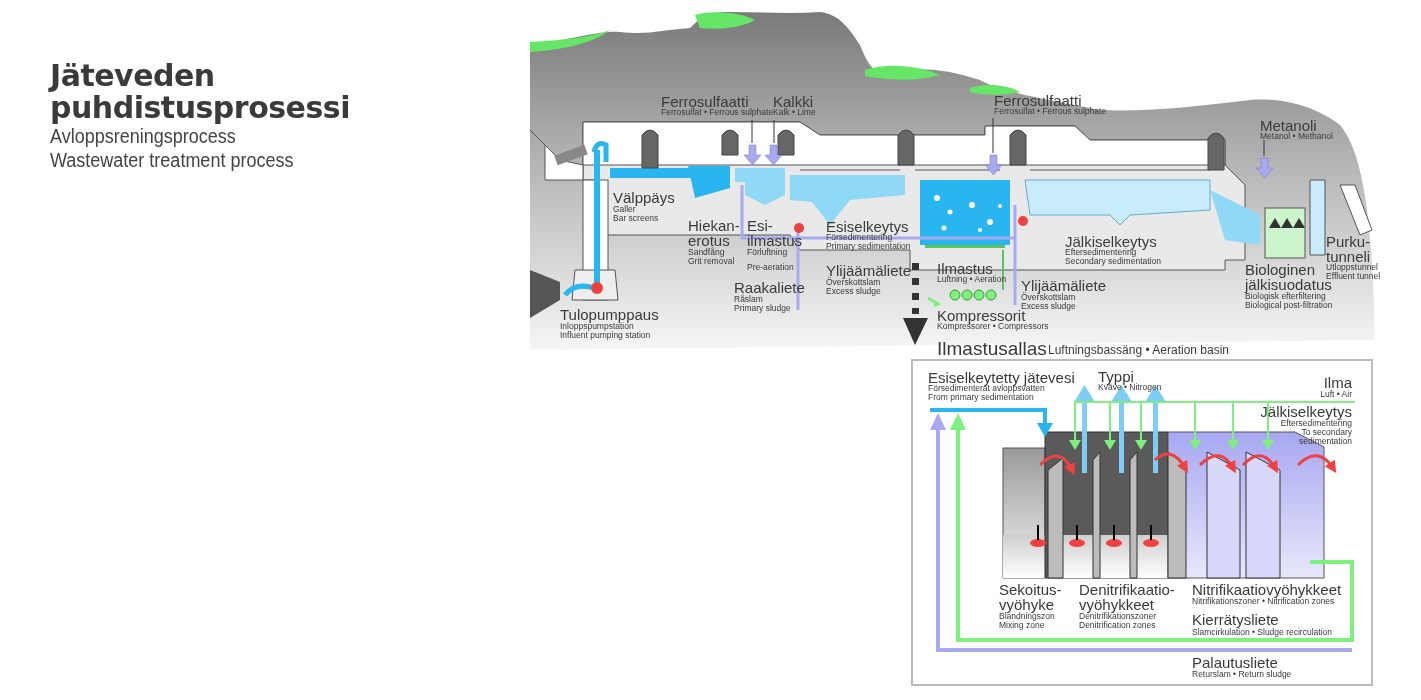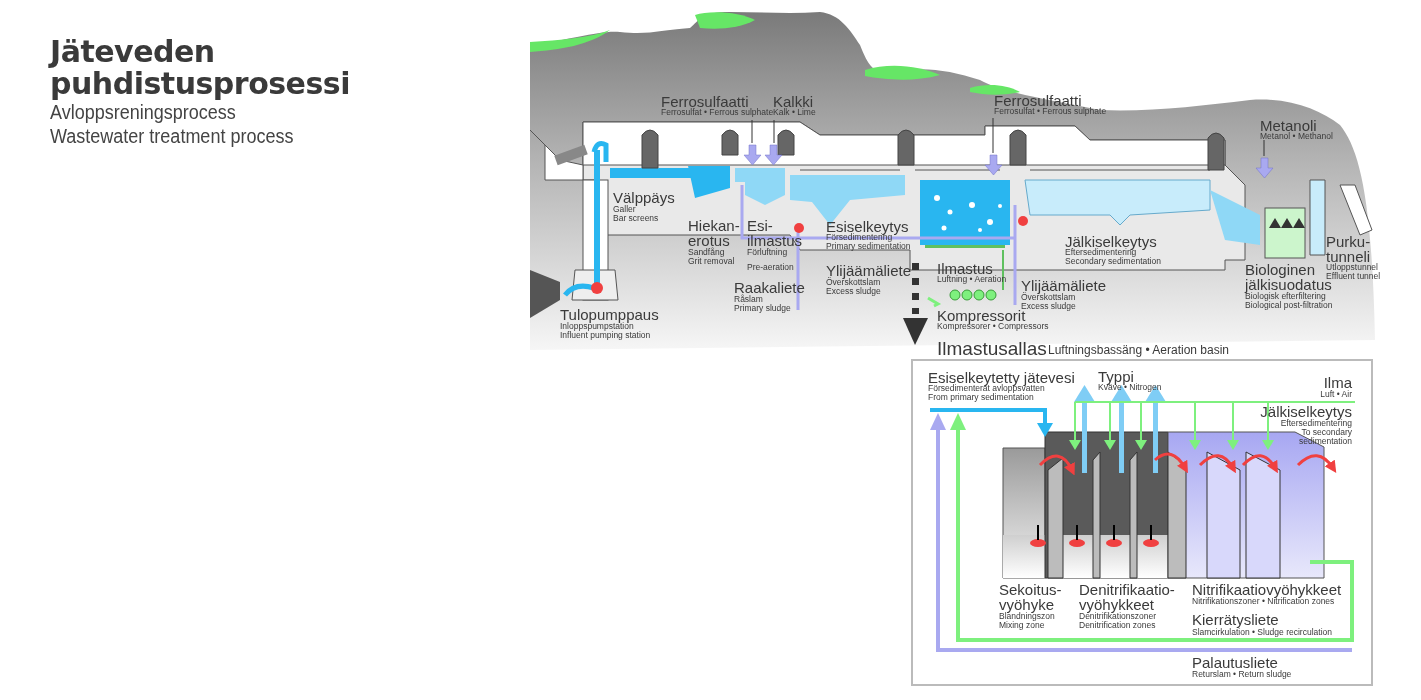--- a/index.html
+++ b/index.html
@@ -1,19 +1,19 @@
 <!DOCTYPE html>
 <html><head>
 <meta charset="utf-8">
 <style>
   html,body{margin:0;padding:0;background:#fff;}
   body{width:1421px;height:700px;position:relative;overflow:hidden;font-family:"Liberation Sans",sans-serif;color:#333;}
   .abs{position:absolute;}
   #title-block{left:50px;top:36px;}
-  #title-fi{font-family:"DejaVu Sans",sans-serif;font-weight:bold;font-size:30px;line-height:32px;color:#3a3a3a;letter-spacing:-0.5px;}
+  #title-fi{font-family:"DejaVu Sans",sans-serif;font-weight:bold;font-size:30px;line-height:32px;color:#3a3a3a;letter-spacing:-0.5px;margin-top:24px;}
   #title-sv,#title-en{font-family:"Liberation Sans",sans-serif;font-size:20px;line-height:24px;color:#444;transform:scaleX(0.9);transform-origin:left;}
   svg text{font-family:"Liberation Sans",sans-serif;}
   .lbl-big{font-size:15px;fill:#3a3a3a;}
   .lbl-sm{font-size:8.5px;fill:#3a3a3a;}
   .lbl-xl{font-size:19px;fill:#3a3a3a;}
 </style>
 </head>
 <body>
 
 <div id="title-block" class="abs">

